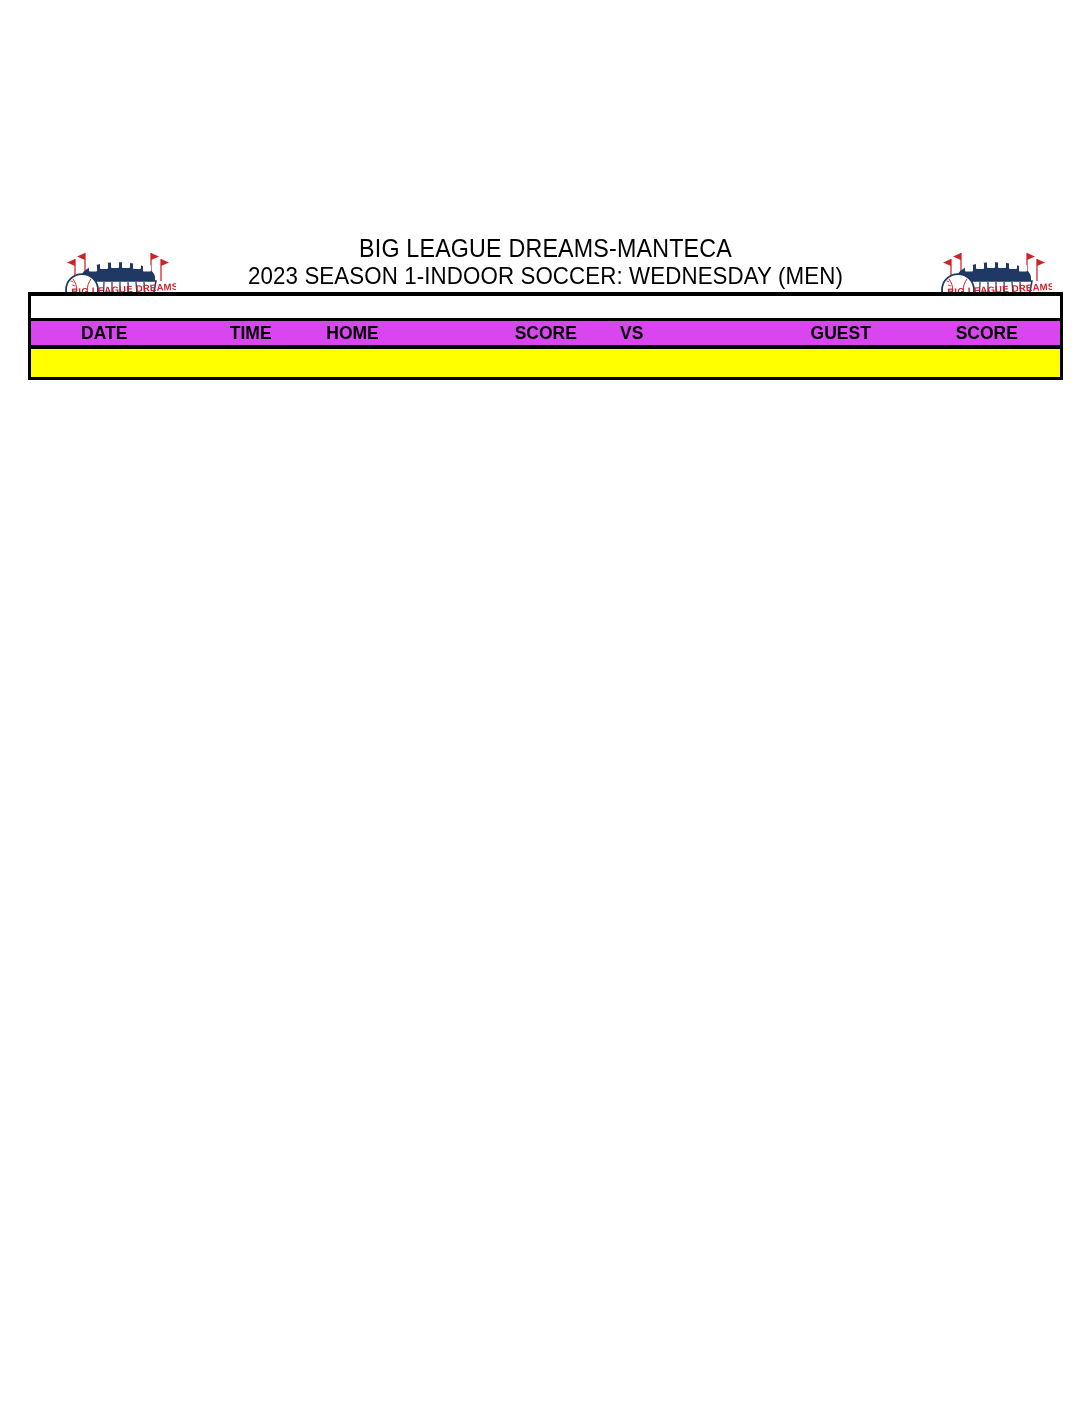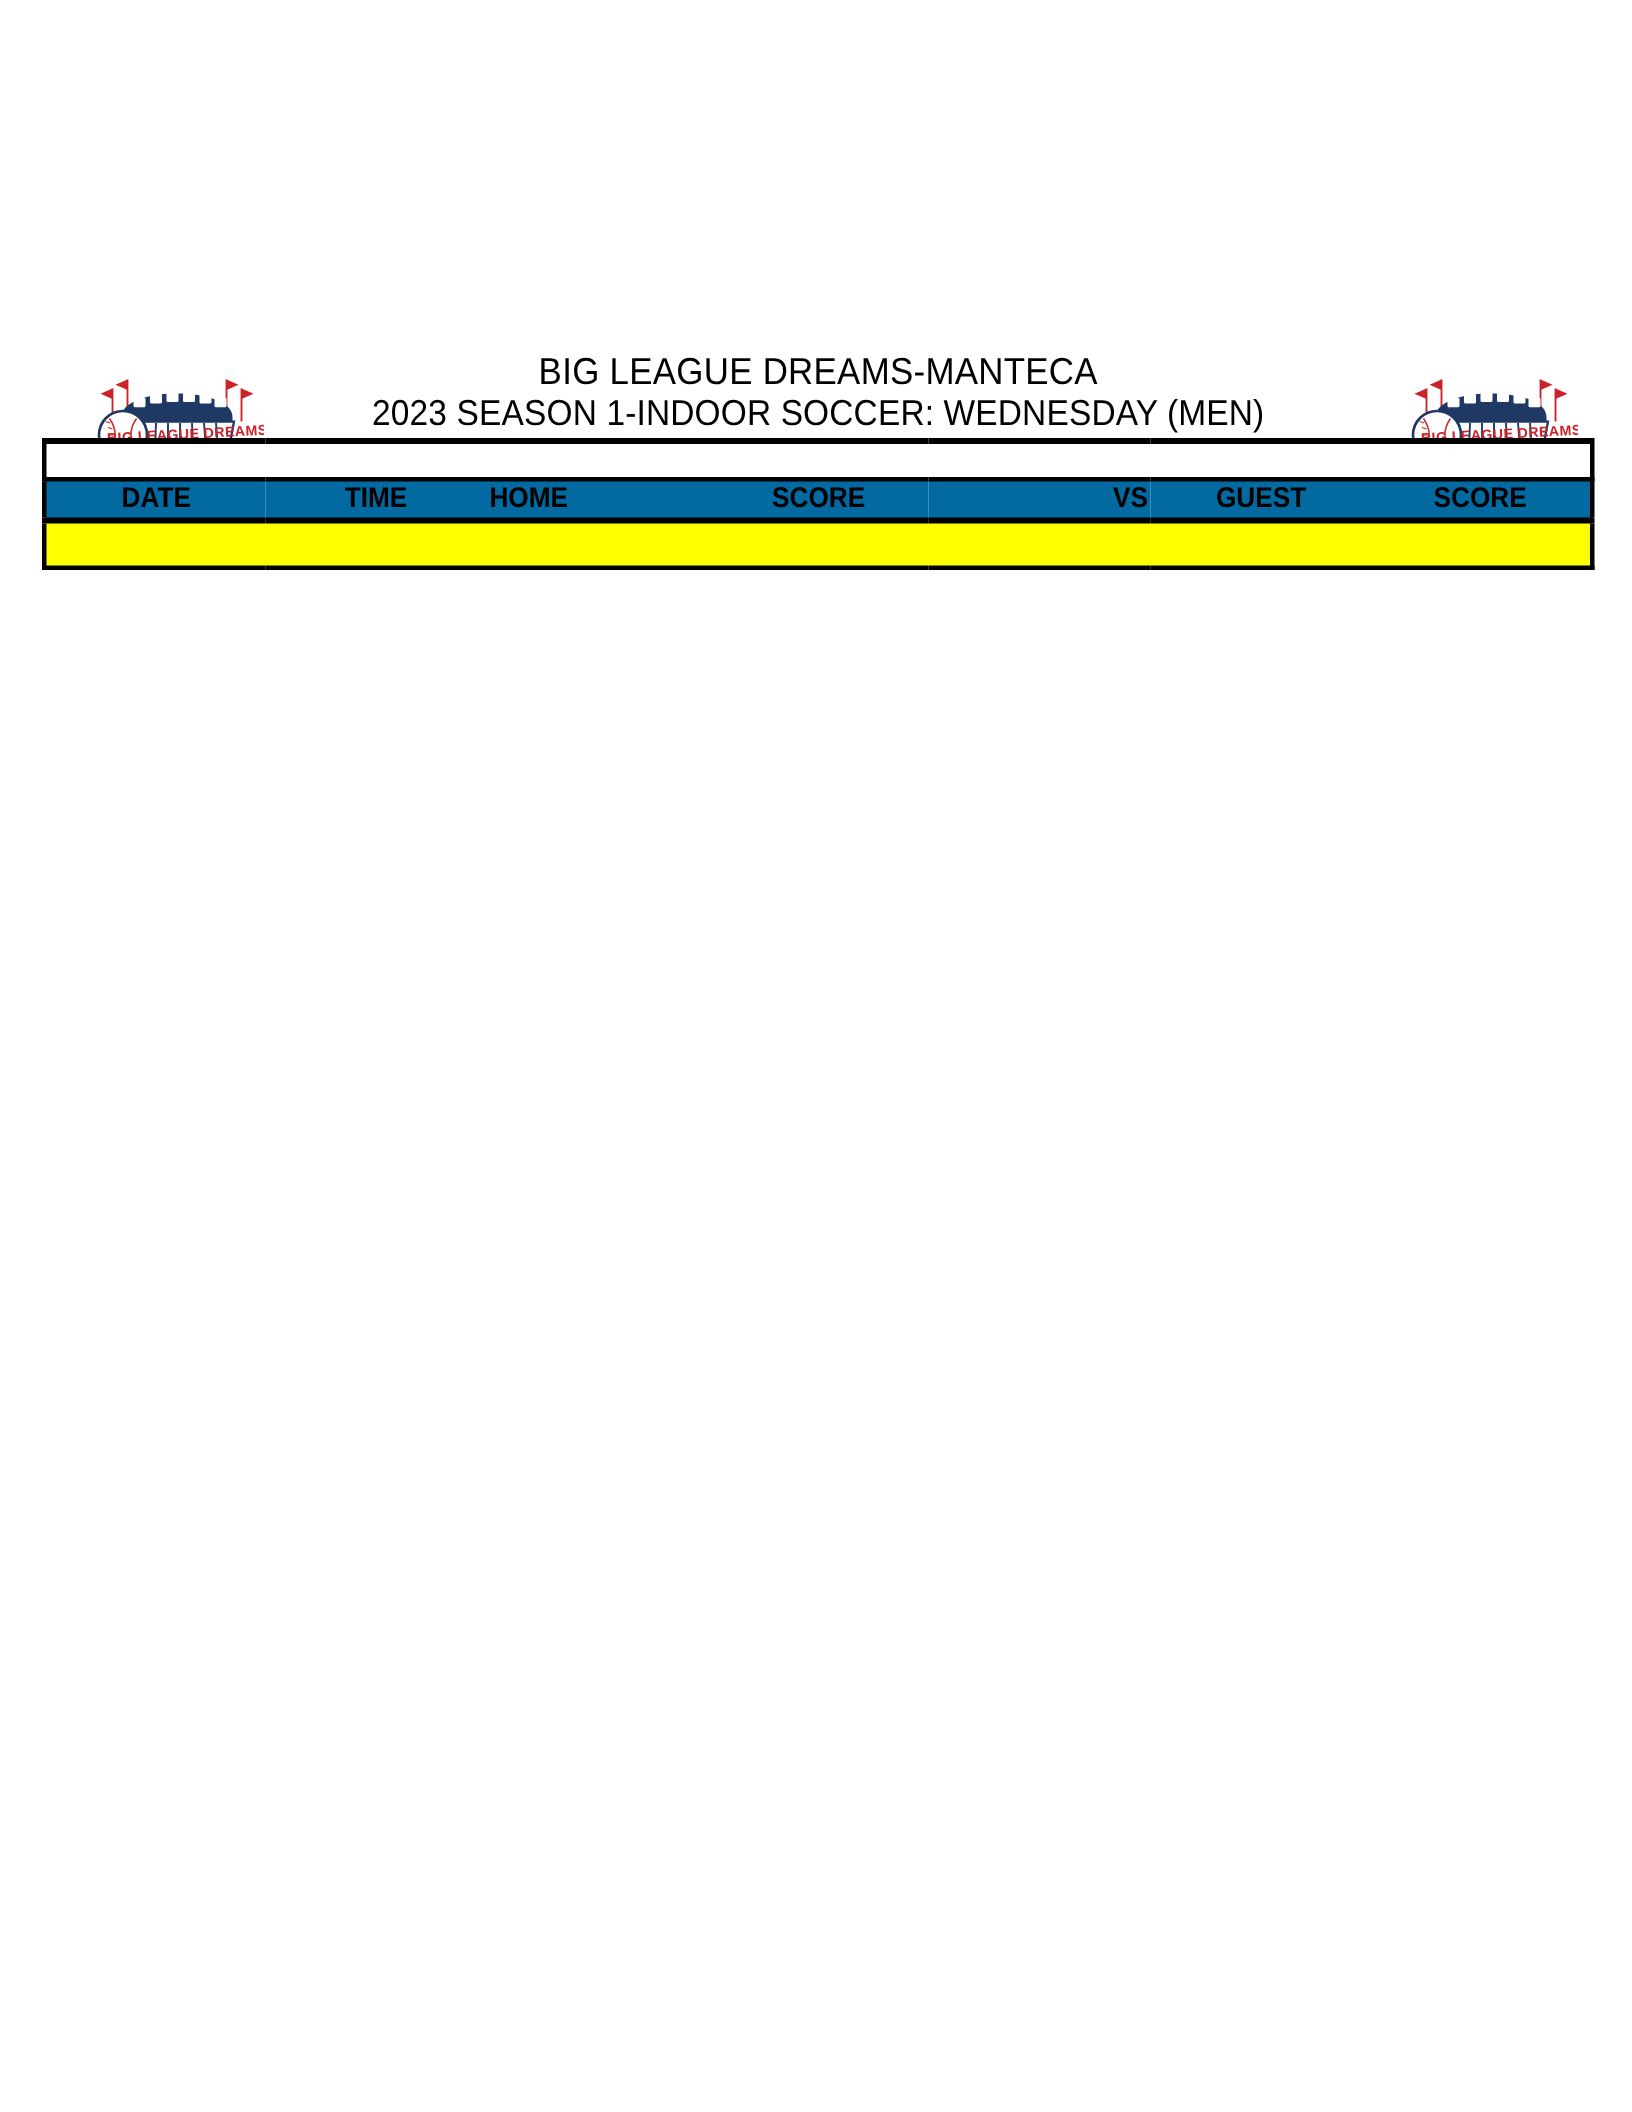--- a/index.html
+++ b/index.html
@@ -83,21 +83,21 @@
     border-left: 3px solid #000;
     border-right: 3px solid #000;
     border-top: 4px solid #000;
     border-bottom: 3px solid #000;
     padding: 0;
     background: #ffffff;
   }
   .sched-table .head-row th {
     height: 24px;
     padding: 0;
-    background: #0369a1;
+    background: #d946ef;
     border-bottom: 4px solid #000;
     border-left: none;
     border-right: none;
     font-family: "Liberation Sans", sans-serif;
     font-weight: 700;
     font-size: 19px;
     line-height: 22px;
     color: #000000;
     vertical-align: middle;
     white-space: nowrap;
@@ -118,21 +118,21 @@
     border-right: 3px solid #000;
     border-bottom: 3px solid #000;
     border-top: none;
   }
 
   
   .col-date  { width: 130px; text-align: center; }
   .col-time  { width: 132px; text-align: center; }
   .col-home  { width: 240px; text-align: left; }
   .col-score1{ width: 132px; text-align: center; }
-  .col-vs    { width: 78px;  text-align: right; margin-top: 32px; }
+  .col-vs    { width: 78px;  text-align: left; margin-top: 32px; }
   .col-guest { width: 232px; text-align: center; }
   .col-score2{ width: 91px;  text-align: center; }
 
   
   .notice {
     position: absolute;
     left: 150px;
     top: 382px;
     width: 830px;
     text-align: center;

